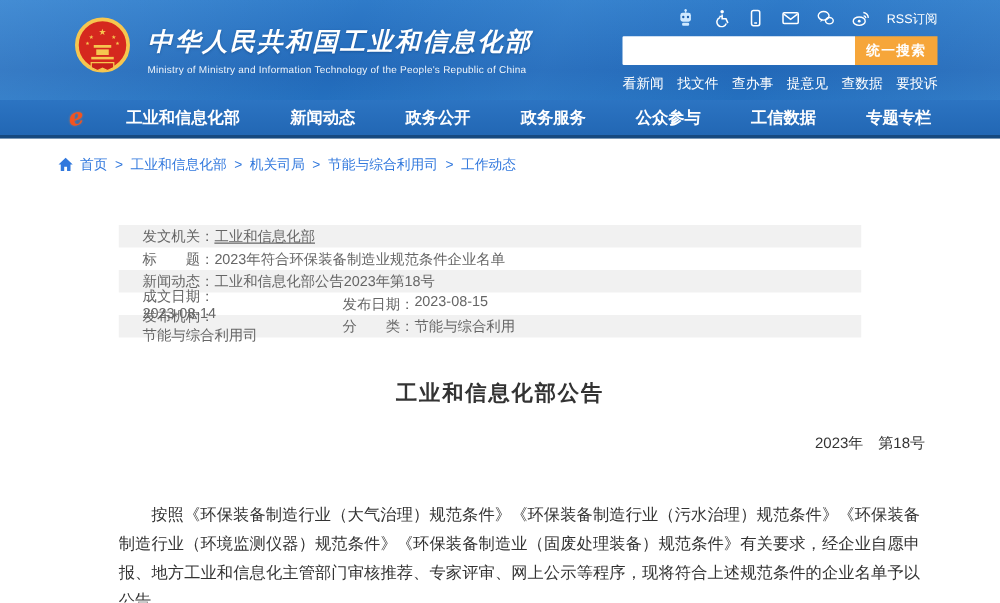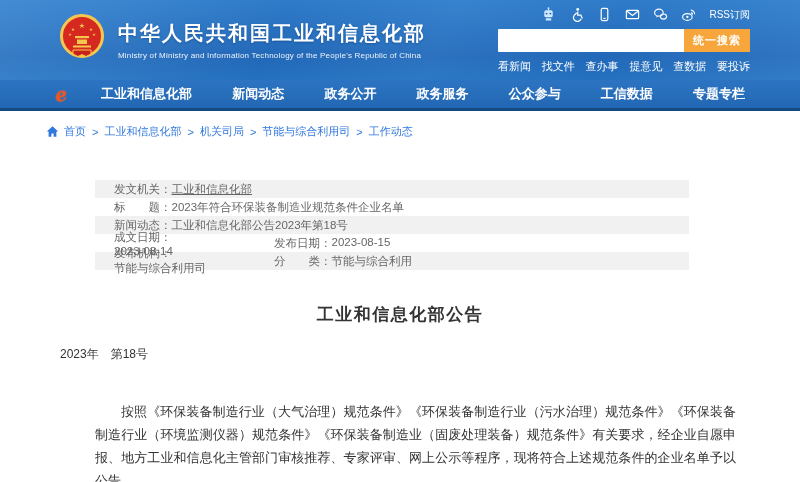--- a/index.html
+++ b/index.html
@@ -10,21 +10,21 @@
   .banner { position:relative; height:80px;
     background:linear-gradient(180deg,#2f7bc9 0%,#2268b8 70%,#2470bf 100%);
     display:flex; align-items:center; padding-left:58px; overflow:hidden; }
   .banner::before { content:""; position:absolute; inset:0;
     background:linear-gradient(115deg,rgba(150,210,255,.20) 0%,transparent 35%,
       rgba(130,200,255,.10) 55%,transparent 75%,rgba(150,210,255,.12) 100%); }
   .logo-wrap { position:relative; display:flex; align-items:center; cursor:pointer; }
   .emblem { width:48px; height:56px; flex:0 0 auto; }
   .titles { margin-left:12px; color:#fff; }
   .site-title { font-size:20px; font-weight:bold; letter-spacing:2px;
-    text-shadow:0 1px 2px rgba(0,40,90,.35); }
+    text-shadow:0 1px 2px rgba(0,40,90,.35);font-style:italic; }
   .site-sub { font-size:8px; opacity:.92; margin-top:4px; letter-spacing:.2px; }
 
   .banner-right { position:relative; margin-left:auto; margin-right:50px; width:252px;
     display:flex; flex-direction:column; }
   .icon-row { display:flex; justify-content:flex-end; align-items:flex-end; gap:13px;
     margin-bottom:7px; }
   .icon-row svg { width:15px; height:15px; display:block; cursor:pointer; }
   .rss { color:#fff; font-size:10px; cursor:pointer; white-space:nowrap; }
   .search-row { display:flex; height:23px; }
   .search-input { flex:1; border:0; outline:0; background:#fff; height:23px;
@@ -59,21 +59,21 @@
   .meta-row { display:flex; align-items:center; height:18px; padding-left:19px; }
   .meta-row.stripe { background:#f1f1f1; }
   .m-label { color:#666; white-space:pre; }
   .m-value { color:#666; }
   .m-value.link { text-decoration:underline; cursor:pointer; }
   .pair { display:flex; width:160px;flex-direction:column; }
   .pair2 { display:flex; }
 
   .art-title { text-align:center; font-size:17px; font-weight:bold; color:#333;
     letter-spacing:1.5px; margin-top:33px; }
-  .doc-no { text-align:left; font-size:12px; color:#333; margin-top:20px; }
+  .doc-no { text-align:right; font-size:12px; color:#333; margin-top:20px; }
   .art-body { margin:37px 4px 0 35px; }
   .art-body p { font-size:13px; color:#333; line-height:23px; text-indent:2em;
     text-align:justify; }
 </style>
 </head>
 <body>
 
 <div class="banner">
   <div class="logo-wrap">
     <svg class="emblem" viewBox="0 0 48 56">

